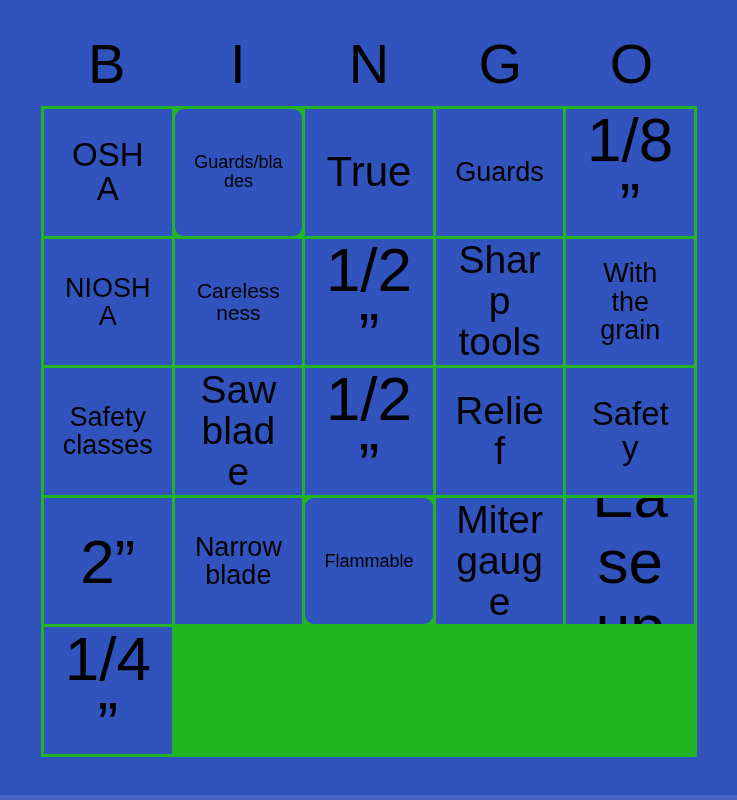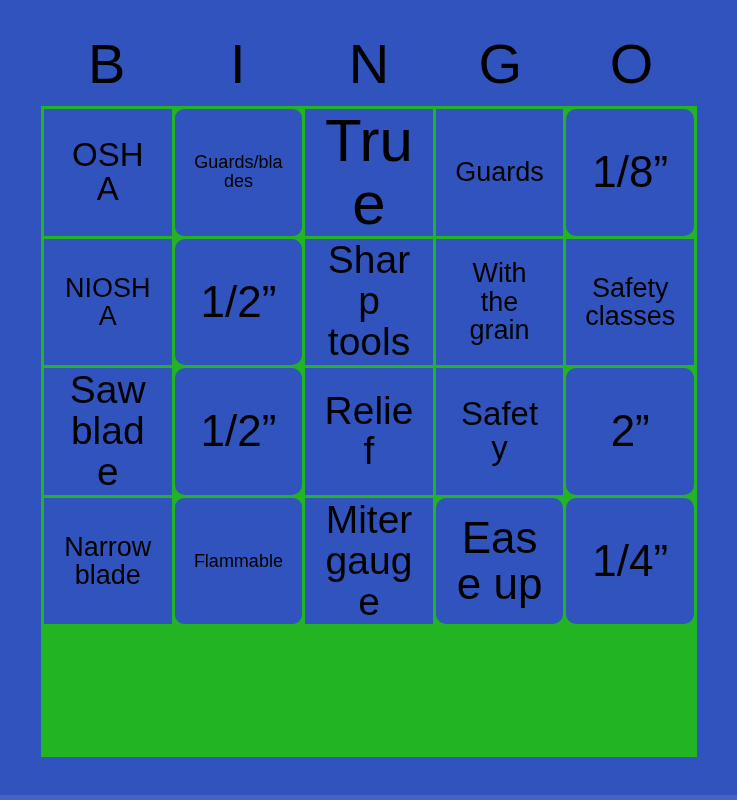--- a/index.html
+++ b/index.html
@@ -74,22 +74,22 @@
     padding: 0 18px;
     box-sizing: border-box;
     line-height: 1.05;
     word-break: break-word;
   }
   .fs-xs  { font-size: 18px; border-radius: 9px; }
   .fs-sm  { font-size: 21px; }
   .fs-md  { font-size: 27px; }
   .fs-lg  { font-size: 33px; }
   .fs-xl  { font-size: 39px; }
-  .fs-xxl { font-size: 44px; border-radius: 10px; }
-  .fs-huge{ font-size: 60px; }
+  .fs-xxl { font-size: 62px; }
+  .fs-huge{ font-size: 42px; }
 </style>
 </head>
 <body>
 
 <div id="bingo-card">
 
   <div id="header-row">
     <div class="header-cell">B</div>
     <div class="header-cell">I</div>
     <div class="header-cell">N</div>
@@ -98,20 +98,21 @@
   </div>
 
   <div id="grid">
     <div class="cell fs-lg">OSHA</div>
     <div class="cell fs-xs">Guards/blades</div>
     <div class="cell fs-huge">True</div>
     <div class="cell fs-md">Guards</div>
 
     <div class="cell fs-xxl">1/8”</div>
     <div class="cell fs-md">NIOSHA</div>
+    <div class="cell fs-sm">Carelessness</div>
     <div class="cell fs-xxl">1/2”</div>
     <div class="cell fs-xl">Sharp tools</div>
 
     <div class="cell fs-md">With the grain</div>
     <div class="cell fs-md">Safety classes</div>
     <div class="cell fs-xl">Saw blade</div>
     <div class="cell fs-xxl">1/2”</div>
     <div class="cell fs-xl">Relief</div>
 
     <div class="cell fs-lg">Safety</div>

